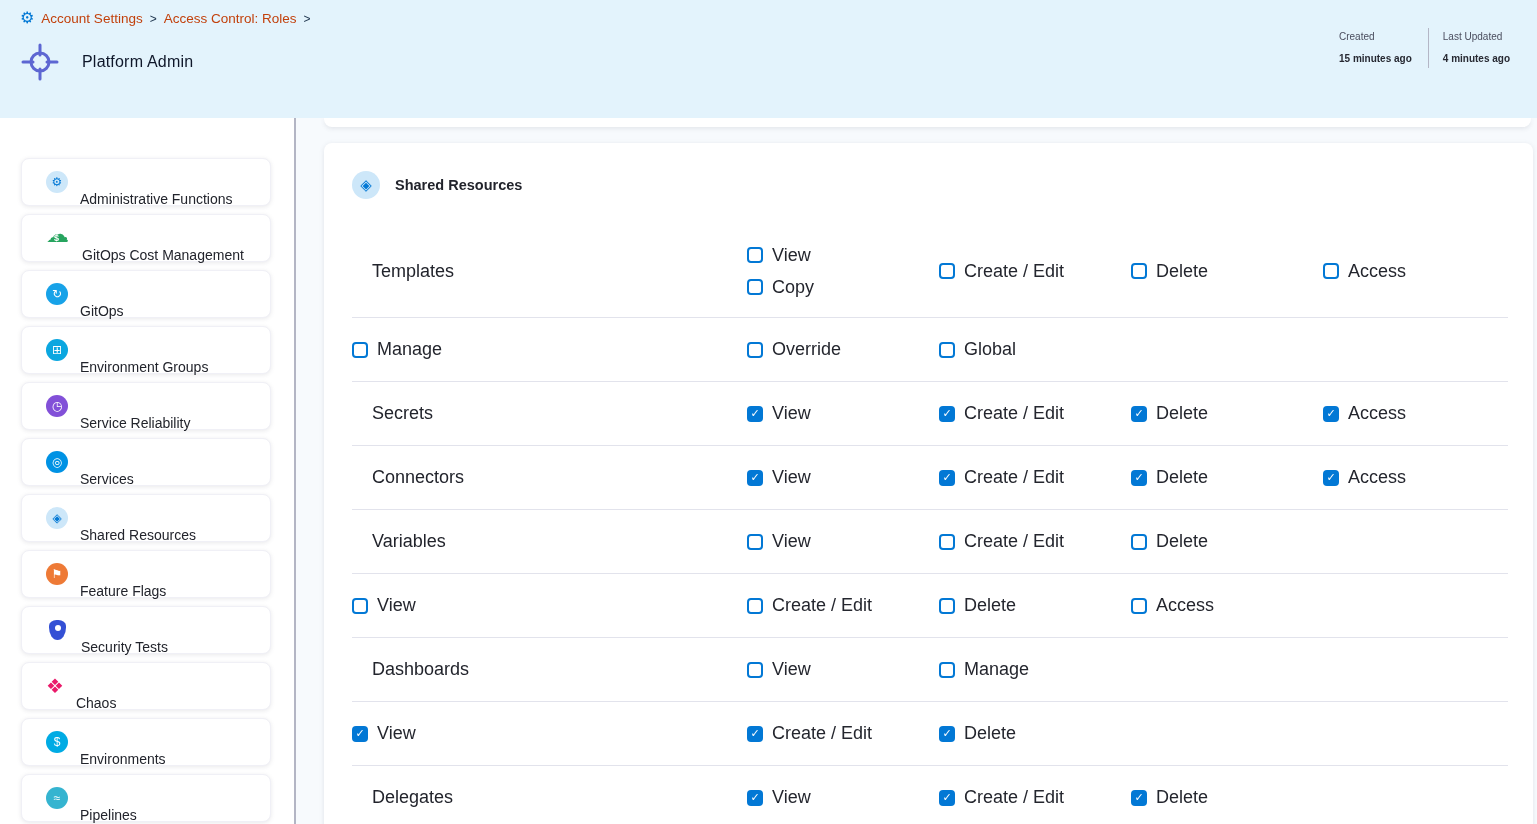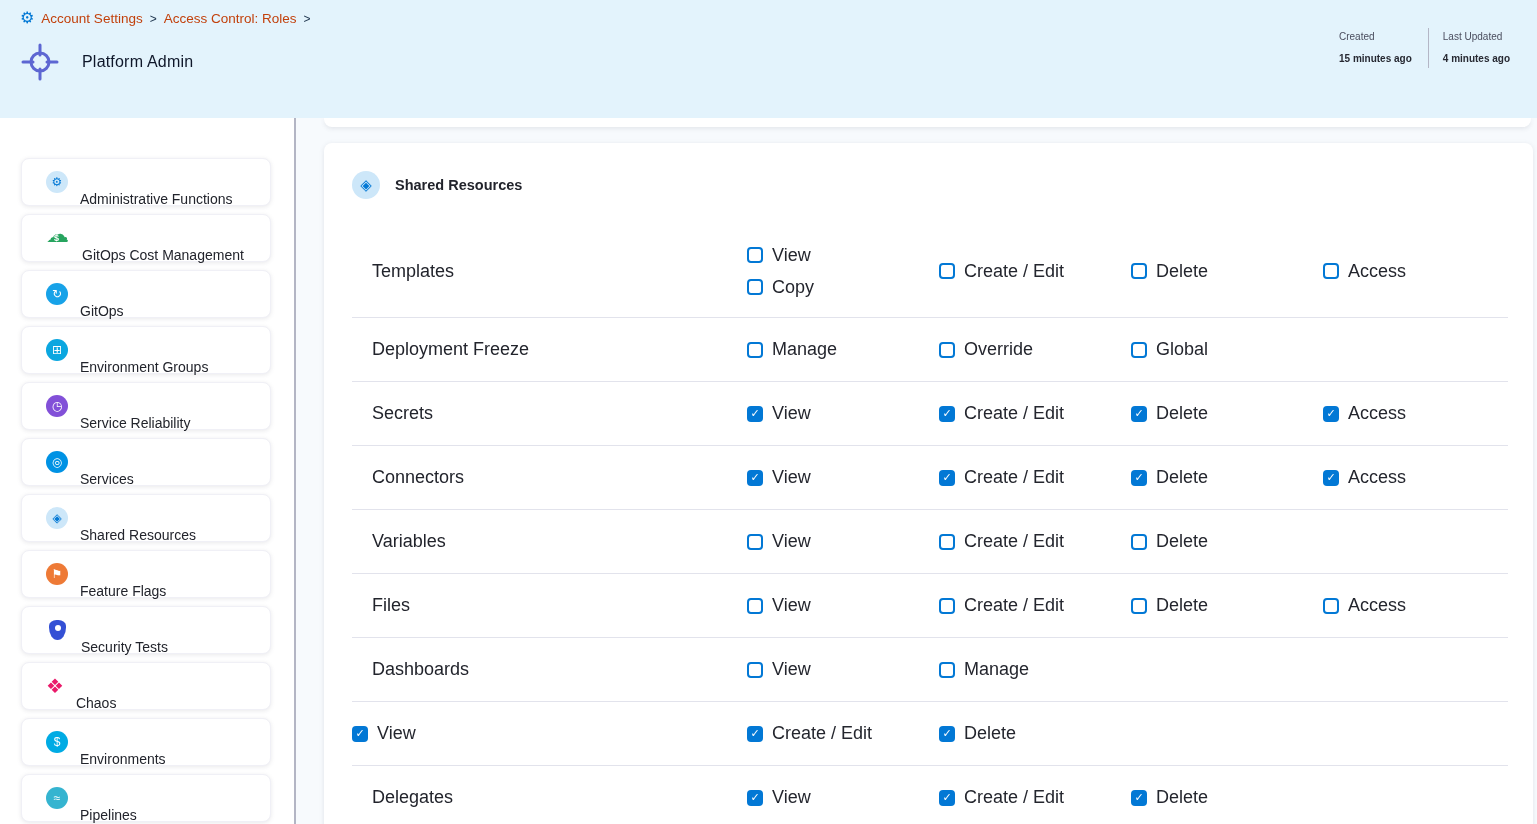--- a/index.html
+++ b/index.html
@@ -232,21 +232,20 @@
               </label>
             </div>
             <div class="perm-cell">
               <label class="perm">
                 <span class="cb unchecked"></span>
                 <span class="perm-text">Access</span>
               </label>
             </div>
           </div>
           <div class="perm-row">
-            <div class="perm-label">Deployment Freeze</div>
             <div class="perm-cell">
               <label class="perm">
                 <span class="cb unchecked"></span>
                 <span class="perm-text">Manage</span>
               </label>
             </div>
             <div class="perm-cell">
               <label class="perm">
                 <span class="cb unchecked"></span>
                 <span class="perm-text">Override</span>
@@ -330,21 +329,20 @@
             </div>
             <div class="perm-cell">
               <label class="perm">
                 <span class="cb unchecked"></span>
                 <span class="perm-text">Delete</span>
               </label>
             </div>
             <div class="perm-cell"></div>
           </div>
           <div class="perm-row">
-            <div class="perm-label">Files</div>
             <div class="perm-cell">
               <label class="perm">
                 <span class="cb unchecked"></span>
                 <span class="perm-text">View</span>
               </label>
             </div>
             <div class="perm-cell">
               <label class="perm">
                 <span class="cb unchecked"></span>
                 <span class="perm-text">Create / Edit</span>

